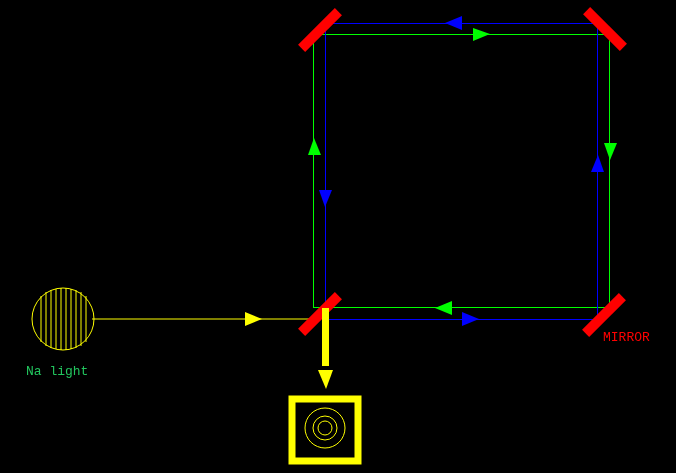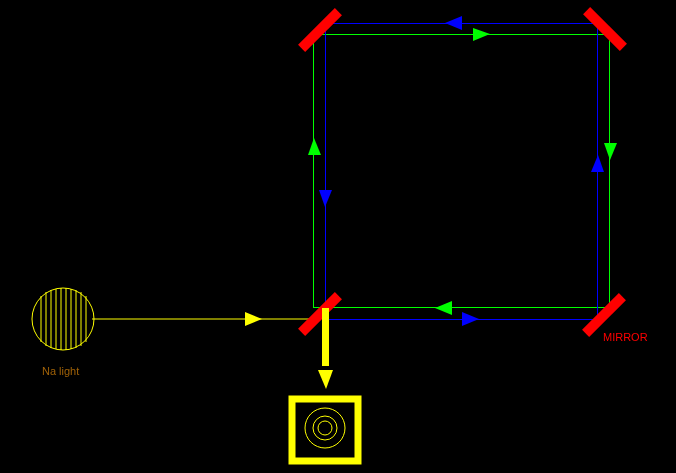--- a/index.html
+++ b/index.html
@@ -1,19 +1,19 @@
 <!DOCTYPE html>
 <html><head>
   <meta charset="utf-8">
   <style>
     html, body { margin:0; padding:0; background:#000; }
     body { width:676px; height:473px; overflow:hidden; position:relative; font-family:"DejaVu Sans Mono", monospace; }
     #scene { position:absolute; left:0; top:0; }
-    .lbl { position:absolute; font-family:Liberation Sans, sans-serif; font-size:11px; line-height:13px; white-space:nowrap; }
-    #na-label { left:42px; top:365px; color:#a16207; }
+    .lbl { position:absolute; font-family:Liberation Mono, monospace; font-size:13px; line-height:13px; white-space:nowrap; }
+    #na-label { left:26px; top:365px; color:#22c55e; }
     #mirror-label { left:603px; top:331px; color:#ff0000; }
   </style>
 </head>
 <body>
 
 <svg id="scene" width="676" height="473" viewBox="0 0 676 473" xmlns="http://www.w3.org/2000/svg">
   <rect x="0" y="0" width="676" height="473" fill="#000"></rect>
 
   <g stroke="#ffff00" fill="none" stroke-width="1">
     <circle cx="63" cy="319" r="31"></circle>

